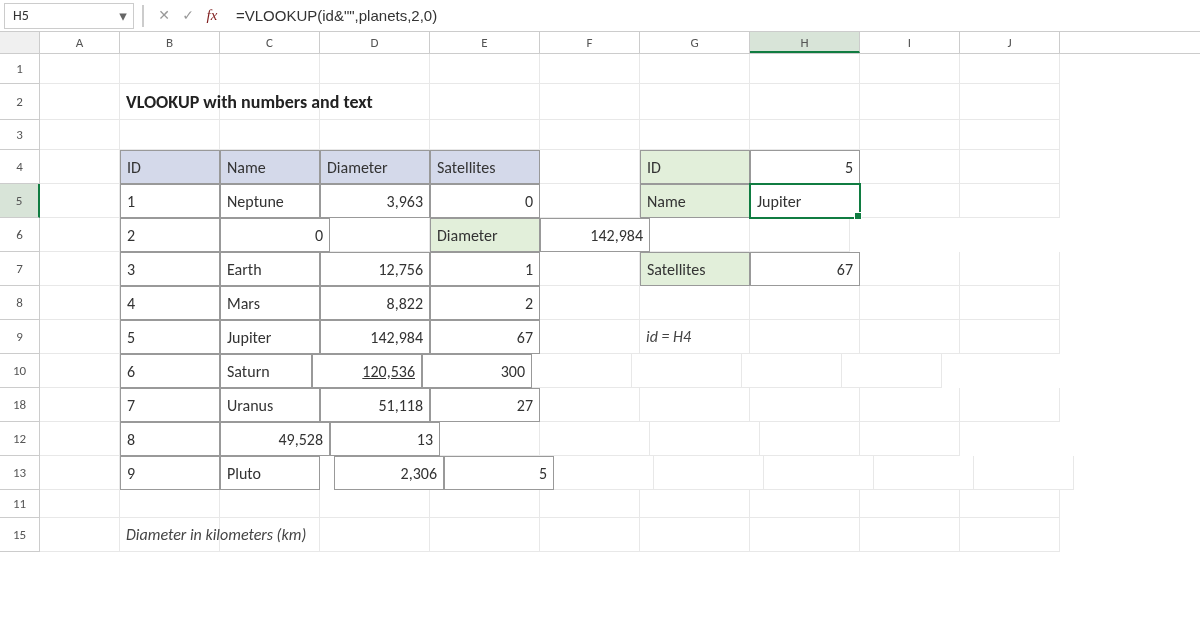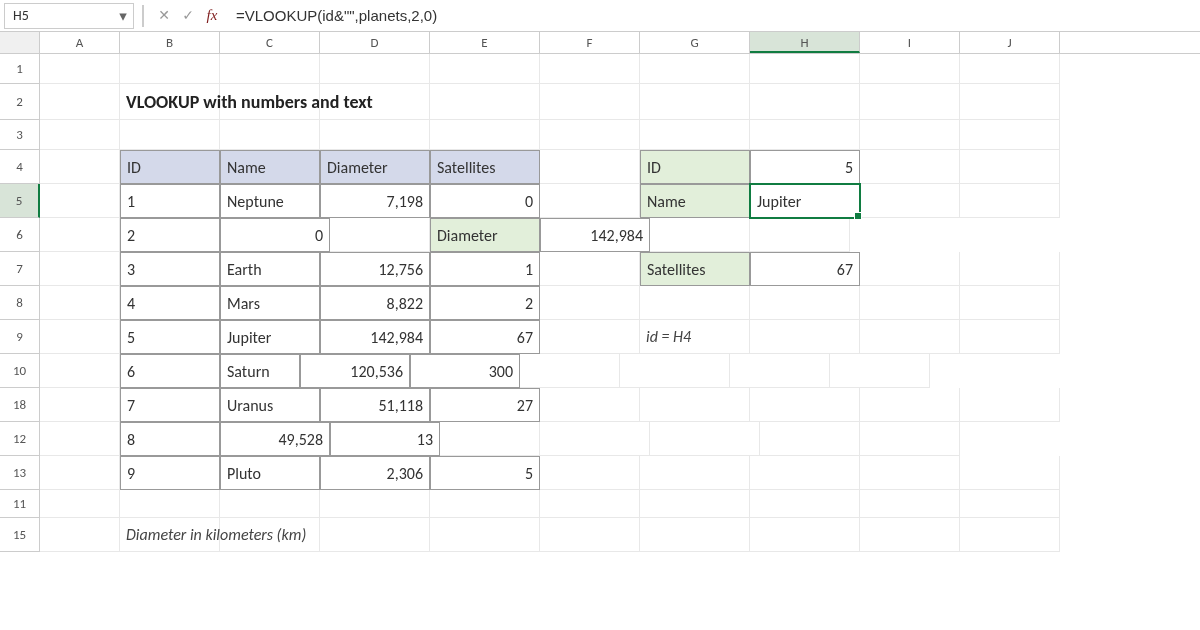--- a/index.html
+++ b/index.html
@@ -138,21 +138,21 @@
             <div class="cell" style="width:100px;height:34px;"></div>
             <div class="cell gh" style="width:110px;height:34px;">ID</div>
             <div class="cell gv" style="width:110px;height:34px;">5</div>
             <div class="cell" style="width:100px;height:34px;"></div>
             <div class="cell" style="width:100px;height:34px;"></div>
           </div>
           <div class="cell-row" style="height:34px">
             <div class="cell" style="width:80px;height:34px;"></div>
             <div class="cell td" style="width:100px;height:34px;">1</div>
             <div class="cell td" style="width:100px;height:34px;">Neptune</div>
-            <div class="cell td td-r" style="width:110px;height:34px;">7,198</div>
+            <div class="cell td td-r" style="width:110px;height:34px;">3,963</div>
             <div class="cell td td-r" style="width:110px;height:34px;">0</div>
             <div class="cell" style="width:100px;height:34px;"></div>
             <div class="cell gh" style="width:110px;height:34px;">Name</div>
             <div class="cell gv-l selected" style="width:110px;height:34px;">Jupiter</div>
             <div class="cell" style="width:100px;height:34px;"></div>
             <div class="cell" style="width:100px;height:34px;"></div>
           </div>
           <div class="cell-row" style="height:34px">
             <div class="cell" style="width:80px;height:34px;"></div>
             <div class="cell td" style="width:100px;height:34px;">2</div>
@@ -195,22 +195,22 @@
             <div class="cell td td-r" style="width:110px;height:34px;">67</div>
             <div class="cell" style="width:100px;height:34px;"></div>
             <div class="cell italic" style="width:110px;height:34px;overflow:visible;white-space:nowrap;">id = H4</div>
             <div class="cell" style="width:110px;height:34px;"></div>
             <div class="cell" style="width:100px;height:34px;"></div>
             <div class="cell" style="width:100px;height:34px;"></div>
           </div>
           <div class="cell-row" style="height:34px">
             <div class="cell" style="width:80px;height:34px;"></div>
             <div class="cell td" style="width:100px;height:34px;">6</div>
-            <div class="cell td" style="width:80px;height:34px;">Saturn</div>
-            <div class="cell td td-r" style="width:110px;height:34px;">120,536</div>
+            <div class="cell td" style="width:92px;height:34px;">Saturn</div>
+            <div class="cell td td-r" style="width:110px;height:34px;text-decoration:underline;">120,536</div>
             <div class="cell td td-r" style="width:110px;height:34px;">300</div>
             <div class="cell" style="width:100px;height:34px;"></div>
             <div class="cell" style="width:110px;height:34px;"></div>
             <div class="cell" style="width:100px;height:34px;"></div>
             <div class="cell" style="width:100px;height:34px;"></div>
           </div>
           <div class="cell-row" style="height:34px">
             <div class="cell" style="width:80px;height:34px;"></div>
             <div class="cell td" style="width:100px;height:34px;">7</div>
             <div class="cell td" style="width:100px;height:34px;">Uranus</div>
@@ -230,21 +230,21 @@
             <div class="cell" style="width:100px;height:34px;"></div>
             <div class="cell" style="width:110px;height:34px;"></div>
             <div class="cell" style="width:110px;height:34px;"></div>
             <div class="cell" style="width:100px;height:34px;"></div>
             <div class="cell" style="width:100px;height:34px;"></div>
           </div>
           <div class="cell-row" style="height:34px">
             <div class="cell" style="width:80px;height:34px;"></div>
             <div class="cell td" style="width:100px;height:34px;">9</div>
             <div class="cell td" style="width:100px;height:34px;">Pluto</div>
-            <div class="cell td td-r" style="width:110px;height:34px;">2,306</div>
+            <div class="cell td td-r" style="width:110px;height:34px;margin-left:14px;">2,306</div>
             <div class="cell td td-r" style="width:110px;height:34px;">5</div>
             <div class="cell" style="width:100px;height:34px;"></div>
             <div class="cell" style="width:110px;height:34px;"></div>
             <div class="cell" style="width:110px;height:34px;"></div>
             <div class="cell" style="width:100px;height:34px;"></div>
             <div class="cell" style="width:100px;height:34px;"></div>
           </div>
           <div class="cell-row" style="height:28px">
             <div class="cell" style="width:80px;height:28px;"></div>
             <div class="cell" style="width:100px;height:28px;"></div>

